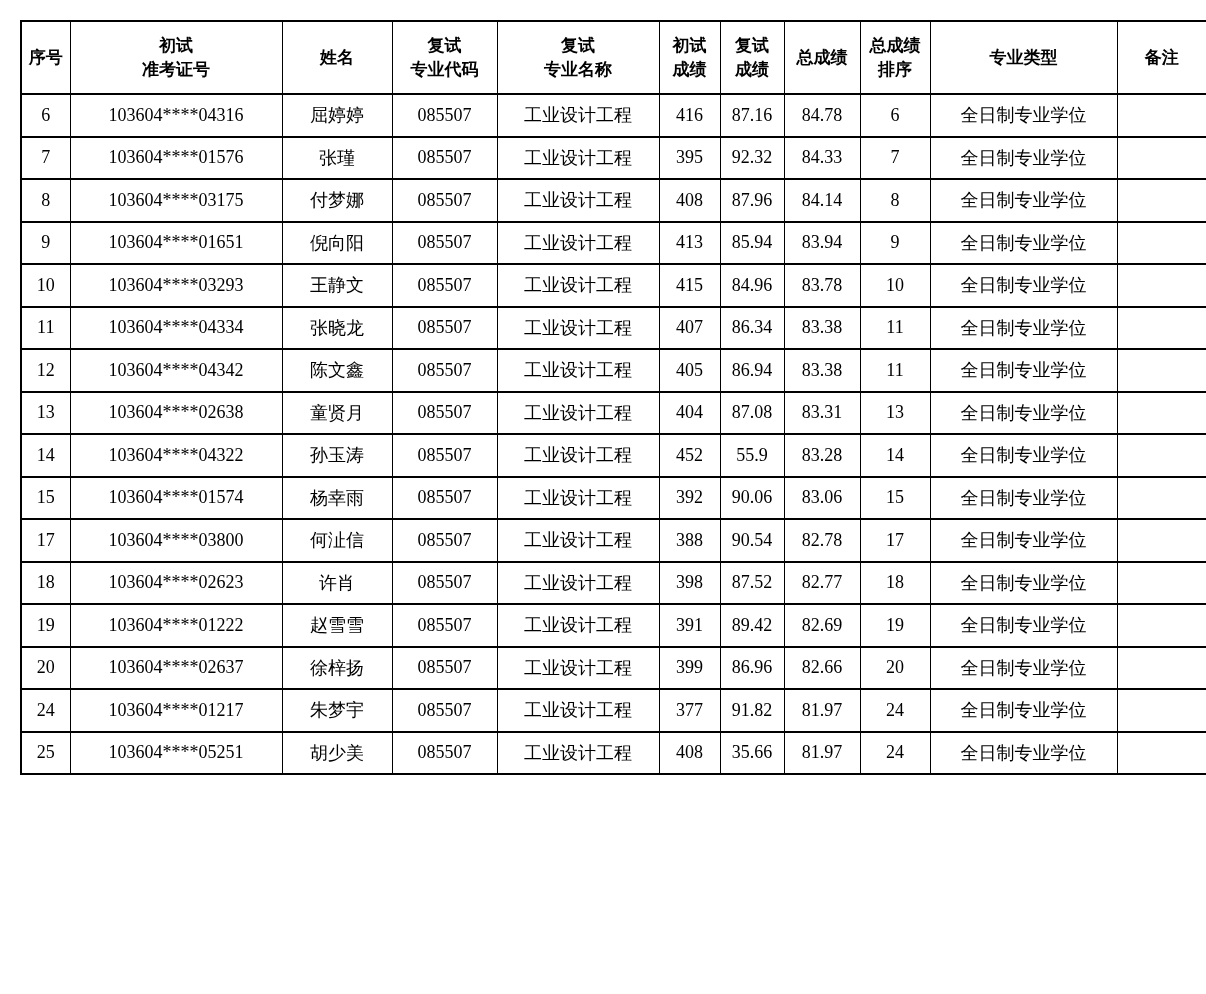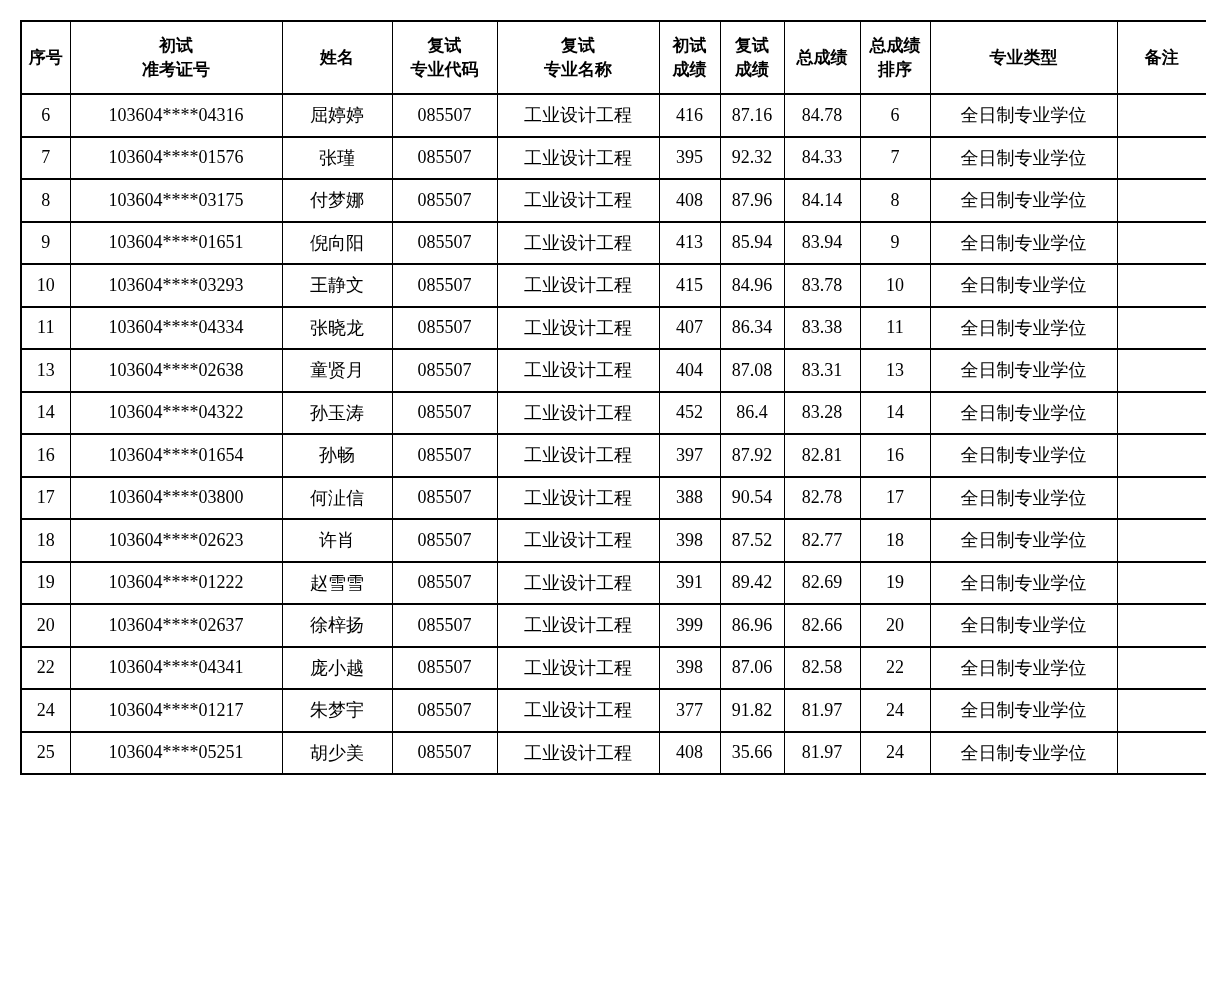--- a/index.html
+++ b/index.html
@@ -161,55 +161,68 @@
           <td>085507</td>
           <td>工业设计工程</td>
           <td>407</td>
           <td>86.34</td>
           <td>83.38</td>
           <td>11</td>
           <td>全日制专业学位</td>
           <td></td>
         </tr>
         <tr>
+          <td>12</td>
+          <td>103604****04342</td>
+          <td>陈文鑫</td>
+          <td>085507</td>
+          <td>工业设计工程</td>
+          <td>405</td>
+          <td>86.94</td>
+          <td>83.38</td>
+          <td>11</td>
+          <td>全日制专业学位</td>
+          <td></td>
+        </tr>
+        <tr>
           <td>13</td>
           <td>103604****02638</td>
           <td>童贤月</td>
           <td>085507</td>
           <td>工业设计工程</td>
           <td>404</td>
           <td>87.08</td>
           <td>83.31</td>
           <td>13</td>
           <td>全日制专业学位</td>
           <td></td>
         </tr>
         <tr>
           <td>14</td>
           <td>103604****04322</td>
           <td>孙玉涛</td>
           <td>085507</td>
           <td>工业设计工程</td>
           <td>452</td>
-          <td>86.4</td>
+          <td>55.9</td>
           <td>83.28</td>
           <td>14</td>
           <td>全日制专业学位</td>
           <td></td>
         </tr>
         <tr>
-          <td>16</td>
-          <td>103604****01654</td>
-          <td>孙畅</td>
-          <td>085507</td>
-          <td>工业设计工程</td>
-          <td>397</td>
-          <td>87.92</td>
-          <td>82.81</td>
-          <td>16</td>
+          <td>15</td>
+          <td>103604****01574</td>
+          <td>杨幸雨</td>
+          <td>085507</td>
+          <td>工业设计工程</td>
+          <td>392</td>
+          <td>90.06</td>
+          <td>83.06</td>
+          <td>15</td>
           <td>全日制专业学位</td>
           <td></td>
         </tr>
         <tr>
           <td>17</td>
           <td>103604****03800</td>
           <td>何沚信</td>
           <td>085507</td>
           <td>工业设计工程</td>
           <td>388</td>
@@ -248,33 +261,20 @@
         <tr>
           <td>20</td>
           <td>103604****02637</td>
           <td>徐梓扬</td>
           <td>085507</td>
           <td>工业设计工程</td>
           <td>399</td>
           <td>86.96</td>
           <td>82.66</td>
           <td>20</td>
-          <td>全日制专业学位</td>
-          <td></td>
-        </tr>
-        <tr>
-          <td>22</td>
-          <td>103604****04341</td>
-          <td>庞小越</td>
-          <td>085507</td>
-          <td>工业设计工程</td>
-          <td>398</td>
-          <td>87.06</td>
-          <td>82.58</td>
-          <td>22</td>
           <td>全日制专业学位</td>
           <td></td>
         </tr>
         <tr>
           <td>24</td>
           <td>103604****01217</td>
           <td>朱梦宇</td>
           <td>085507</td>
           <td>工业设计工程</td>
           <td>377</td>

